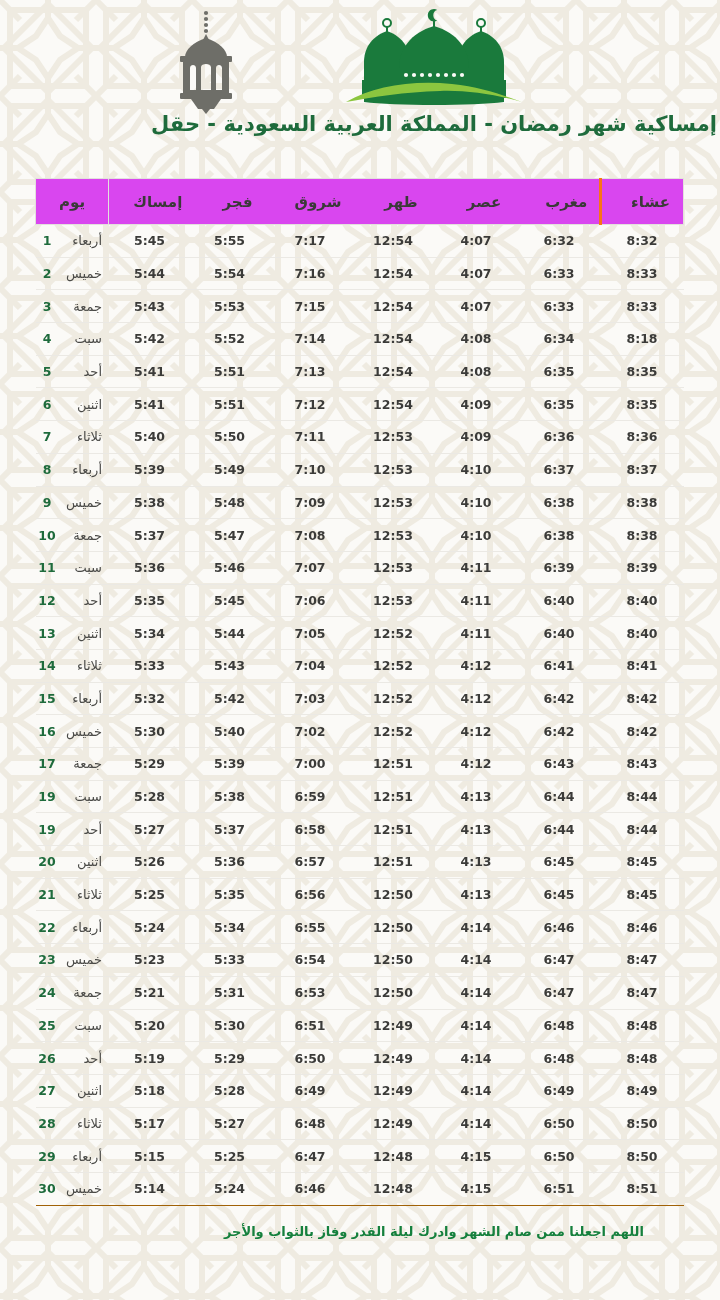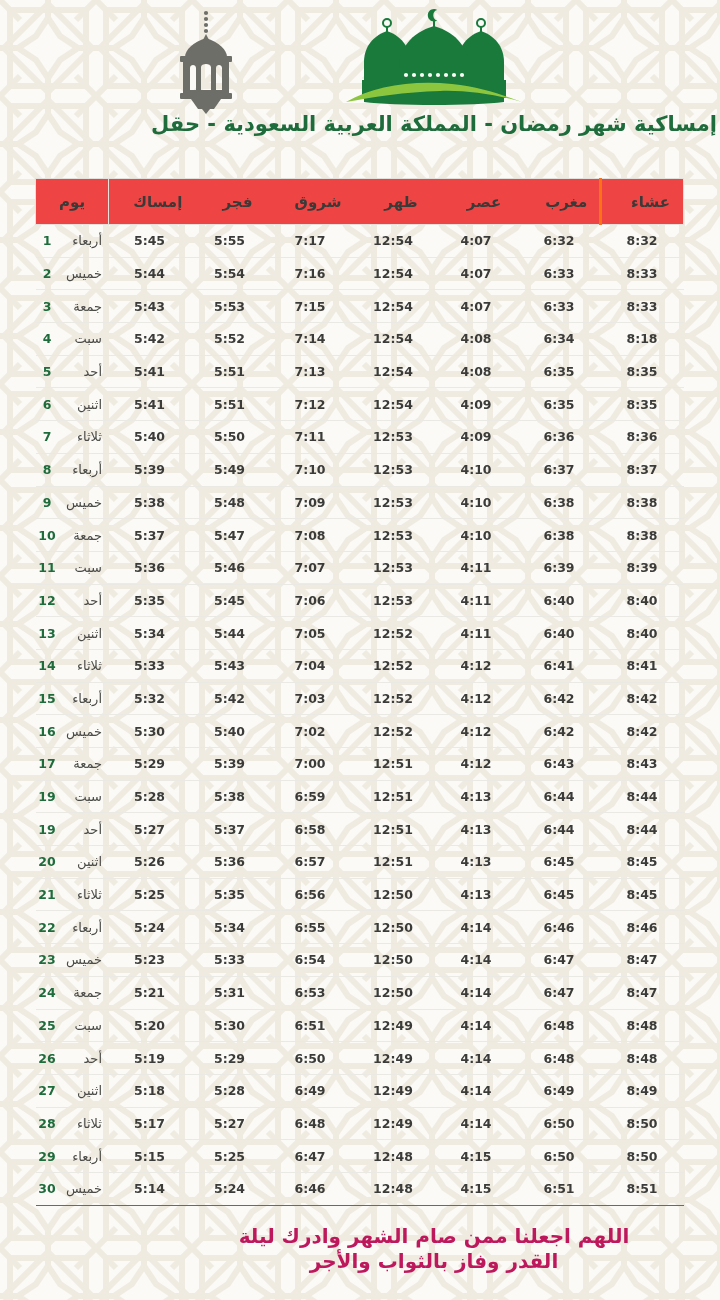--- a/index.html
+++ b/index.html
@@ -74,21 +74,21 @@
     margin: 18px 36px 0 36px;
     width: 648px;
     box-sizing: border-box;
   }
   table.timetable {
     width: 648px;
     border-collapse: collapse;
     table-layout: fixed;
   }
   table.timetable thead th {
-    background: #ef4444;
+    background: #d946ef;
     border: 1px solid #e3e1dc;
     font-size: 15px;
     font-weight: bold;
     color: #3a3a38;
     padding: 14px 0 13px 0;
     text-align: center;
   }
   table.timetable thead th:not(:first-child) { border-right: none; }
   table.timetable thead th:not(:last-child)  { border-left: none; padding-left: 16px; }
   table.timetable thead th:first-child { border-left: 3px solid #f97316; }
@@ -128,23 +128,23 @@
     text-align: right;
     margin-right: 4px;
   }
 
   
   .footer {
     margin-top: 18px;
     text-align: center;
   }
   .dua {
-    font-size: 20px;
+    font-size: 13px;
     font-weight: bold;
-    color: #be185d;
+    color: #15803d;
     line-height: 1.28;
     width: 430px;
     margin: 16px auto;
   }
   .sponsor {
     margin-top: 13px;
     font-size: 12.5px;
     color: #c9c6bd;
     font-weight: normal;
     letter-spacing: .4px;

